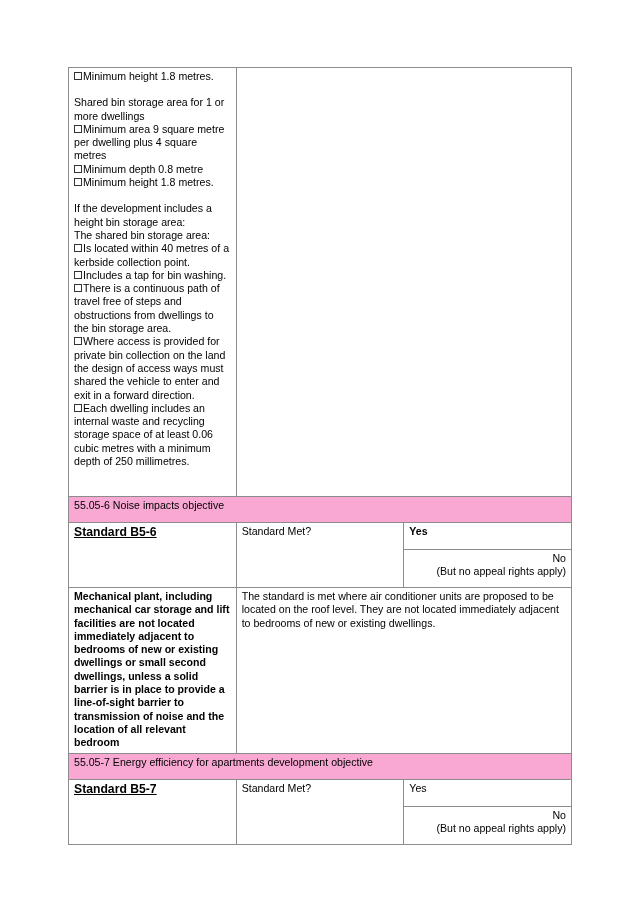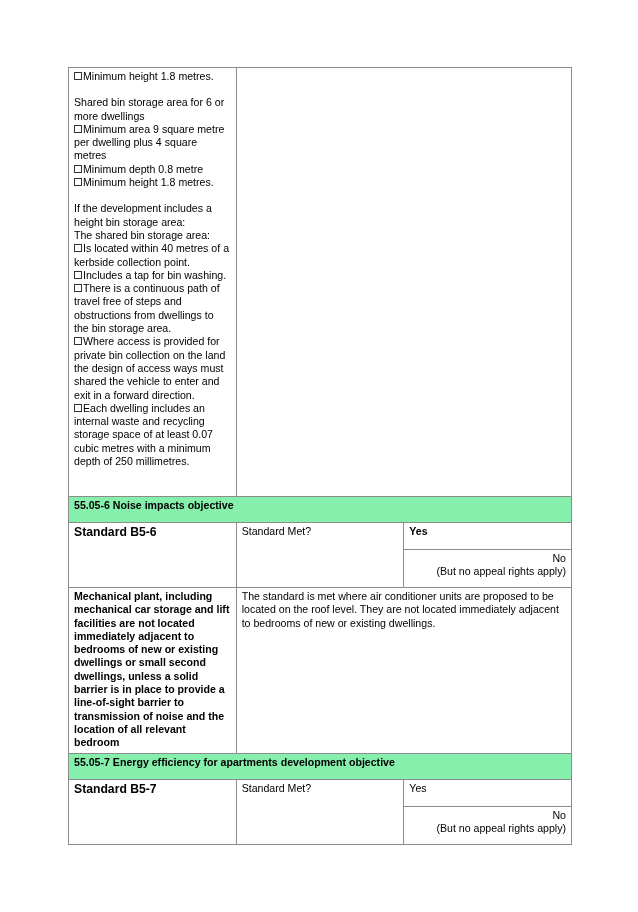--- a/index.html
+++ b/index.html
@@ -6,22 +6,22 @@
   body { width: 638px; height: 912px; position: relative; overflow: hidden;
          font-family: "Liberation Sans", sans-serif; color: #000; }
   .page { position: absolute; left: 68px; top: 67px; width: 504px; }
   table { border-collapse: collapse; width: 504px; table-layout: fixed; }
   td { border: 1px solid #8c8c8c; vertical-align: top; padding: 2px 5px 3px 5px;
        font-size: 10.6px; line-height: 13.3px; }
   .col1 { width: 157px; }
   .col2 { width: 157px; }
   .col3 { width: 157px; }
   .gap { height: 13px; }
-  .section { background: #86efac; font-weight: bold; height: 20px; padding-top: 2px; }
-  .std-title { font-weight: bold; font-size: 12.2px; line-height: 15px; }
+  .section { background: #f9a8d4; font-weight: normal; height: 20px; padding-top: 2px; }
+  .std-title { font-weight: bold; font-size: 12.2px; line-height: 15px; text-decoration: underline; }
   .bold { font-weight: bold; }
   .cell-yes { height: 21px; }
   .cell-no { height: 32px; text-align: right; }
   p { margin: 0; }
   .cb { display: inline-block; width: 8px; height: 8px; border: 1px solid #333;
         margin-right: 1px; vertical-align: -0px; box-sizing: border-box; }
 </style>
 </head>
 <body>
 
@@ -31,32 +31,32 @@
         <col class="col1">
         <col class="col2">
         <col class="col3">
       </colgroup>
 
   <tbody>
         <tr>
     <td style="height:423px;">
       <p><span class="cb"></span><span>Minimum height 1.8 metres.</span></p>
       <div class="gap"></div>
-      <p>Shared bin storage area for 6 or more dwellings</p>
+      <p>Shared bin storage area for 1 or more dwellings</p>
       <p><span class="cb"></span><span>Minimum area 9 square metre per dwelling plus 4 square metres</span></p>
       <p><span class="cb"></span><span>Minimum depth 0.8 metre</span></p>
       <p><span class="cb"></span><span>Minimum height 1.8 metres.</span></p>
       <div class="gap"></div>
       <p>If the development includes a height bin storage area:</p>
       <p>The shared bin storage area:</p>
       <p><span class="cb"></span><span>Is located within 40 metres of a kerbside collection point.</span></p>
       <p><span class="cb"></span><span>Includes a tap for bin washing.</span></p>
       <p><span class="cb"></span><span>There is a continuous path of travel free of steps and obstructions from dwellings to the bin storage area.</span></p>
       <p><span class="cb"></span><span>Where access is provided for private bin collection on the land the design of access ways must shared the vehicle to enter and exit in a forward direction.</span></p>
-      <p><span class="cb"></span><span>Each dwelling includes an internal waste and recycling storage space of at least 0.07 cubic metres with a minimum depth of 250 millimetres.</span></p>
+      <p><span class="cb"></span><span>Each dwelling includes an internal waste and recycling storage space of at least 0.06 cubic metres with a minimum depth of 250 millimetres.</span></p>
     </td>
     <td colspan="2"></td>
   </tr>
 
   <tr>
     <td colspan="3" class="section">55.05-6 Noise impacts objective</td>
   </tr>
   <tr>
     <td rowspan="2" class="std-title">Standard B5-6</td>
     <td rowspan="2">Standard Met?</td>

